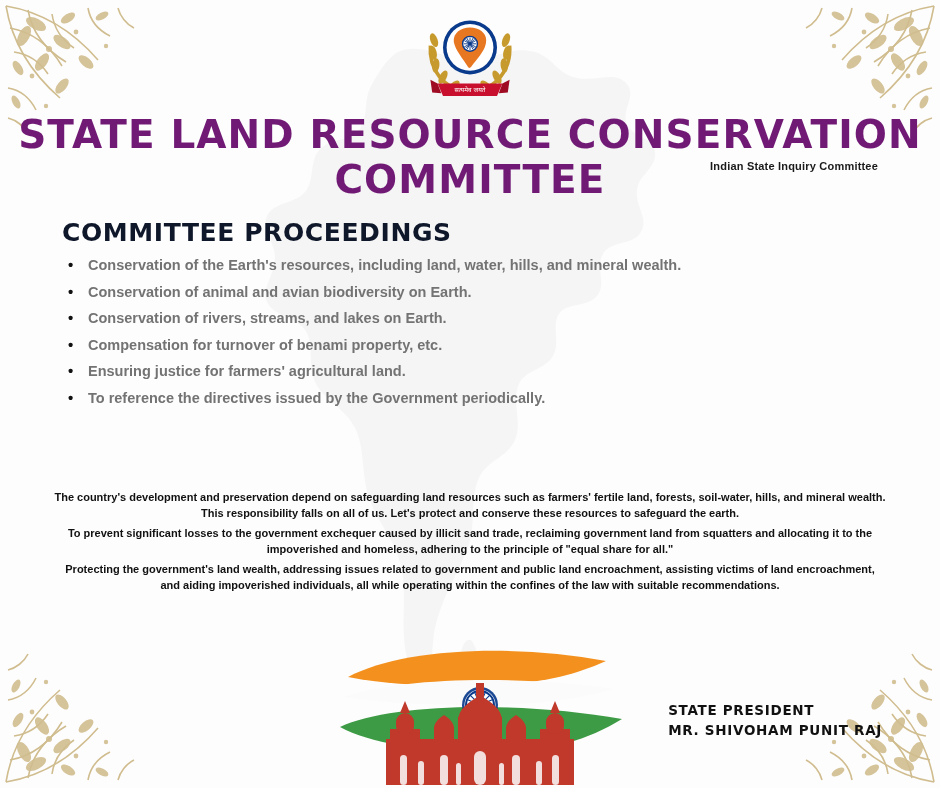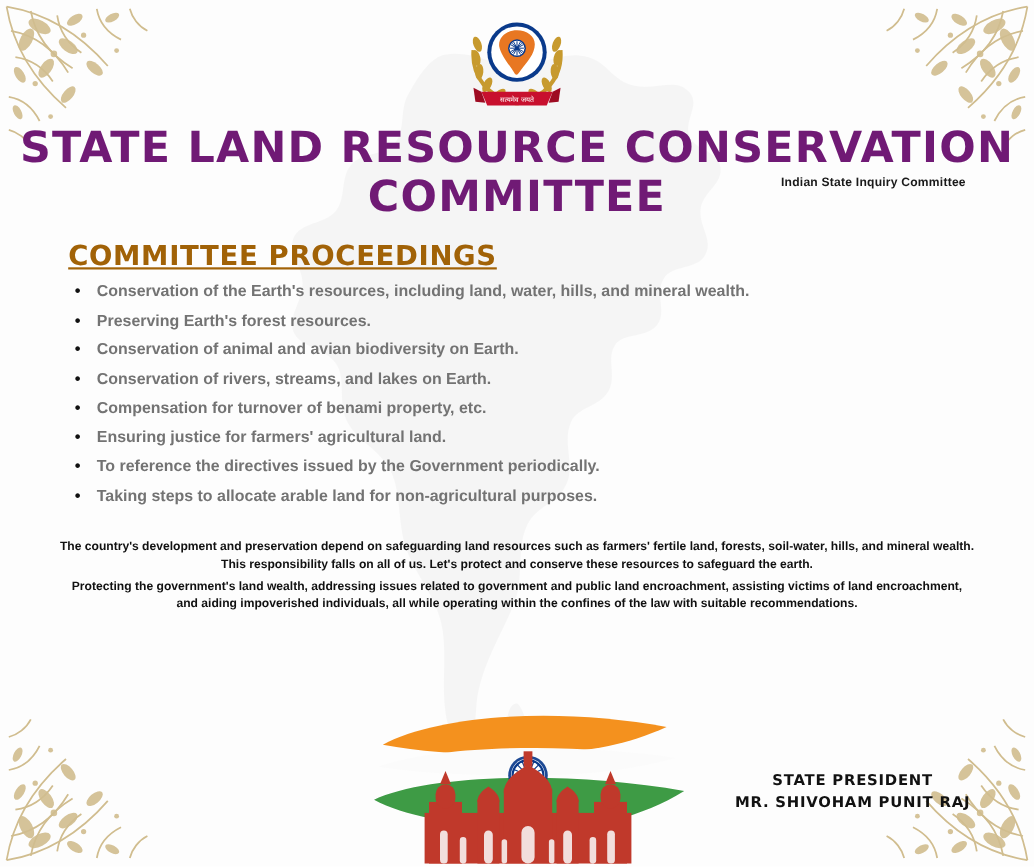--- a/index.html
+++ b/index.html
@@ -79,23 +79,22 @@
     letter-spacing: .2px;
   }
 
   .section-title {
     position: absolute;
     top: 218px;
     left: 62px;
     font-size: 25px;
     font-weight: bold;
     letter-spacing: .6px;
-    color: #a16207;
+    color: #0f172a;
     font-family: "DejaVu Sans", sans-serif;
-    text-decoration: underline;
   }
 
   
   .bullets {
     position: absolute;
     top: 256px;
     left: 62px;
     width: 800px;
     margin: 0;
     padding: 0;
@@ -148,21 +147,21 @@
     left: 330px;
     width: 300px;
     height: 145px;
   }
 
   
   .signature {
     position: absolute;
     right: 58px;
     bottom: 48px;
-    text-align: center;
+    text-align: left;
     line-height: 1.5;
   }
   .signature div {
     font-size: 13.5px;
     font-weight: bold;
     letter-spacing: .7px;
     color: #111111;
     font-family: "DejaVu Sans", sans-serif;
   }
 </style>
@@ -355,31 +354,30 @@
     </g>
   </svg>
 
   <div class="main-title">STATE LAND RESOURCE CONSERVATION COMMITTEE</div>
   <div class="subtitle">Indian State Inquiry Committee</div>
 
   <div class="section-title">COMMITTEE PROCEEDINGS</div>
 
   <ul class="bullets">
     <li>Conservation of the Earth's resources, including land, water, hills, and mineral wealth.</li>
-    <li>Preserving Earth's forest resources.</li>
     <li>Conservation of animal and avian biodiversity on Earth.</li>
     <li>Conservation of rivers, streams, and lakes on Earth.</li>
     <li>Compensation for turnover of benami property, etc.</li>
     <li>Ensuring justice for farmers' agricultural land.</li>
     <li>To reference the directives issued by the Government periodically.</li>
-    <li>Taking steps to allocate arable land for non-agricultural purposes.</li>
   </ul>
 
   <div class="paragraphs">
     <p class="p1">The country's development and preservation depend on safeguarding land resources such as farmers' fertile land, forests, soil-water, hills, and mineral wealth. This responsibility falls on all of us. Let's protect and conserve these resources to safeguard the earth.</p>
+    <p class="p2">To prevent significant losses to the government exchequer caused by illicit sand trade, reclaiming government land from squatters and allocating it to the impoverished and homeless, adhering to the principle of "equal share for all."</p>
     <p class="p3">Protecting the government's land wealth, addressing issues related to government and public land encroachment, assisting victims of land encroachment, and aiding impoverished individuals, all while operating within the confines of the law with suitable recommendations.</p>
   </div>
 
   <svg class="flagart" viewBox="0 0 300 145">
 
     <path d="M18 34 C 70 6, 180 0, 276 18 C 240 34, 210 40, 160 42 C 110 44, 60 42, 18 34 Z" fill="#F4911E"></path>
 
     <path d="M14 54 C 70 34, 190 32, 284 46 C 240 58, 200 62, 150 62 C 100 62, 52 60, 14 54 Z" fill="#fbfbfb"></path>
 
     <path d="M10 84 C 60 60, 190 58, 292 76 C 250 102, 200 112, 150 110 C 90 108, 40 100, 10 84 Z" fill="#3E9B45"></path>

